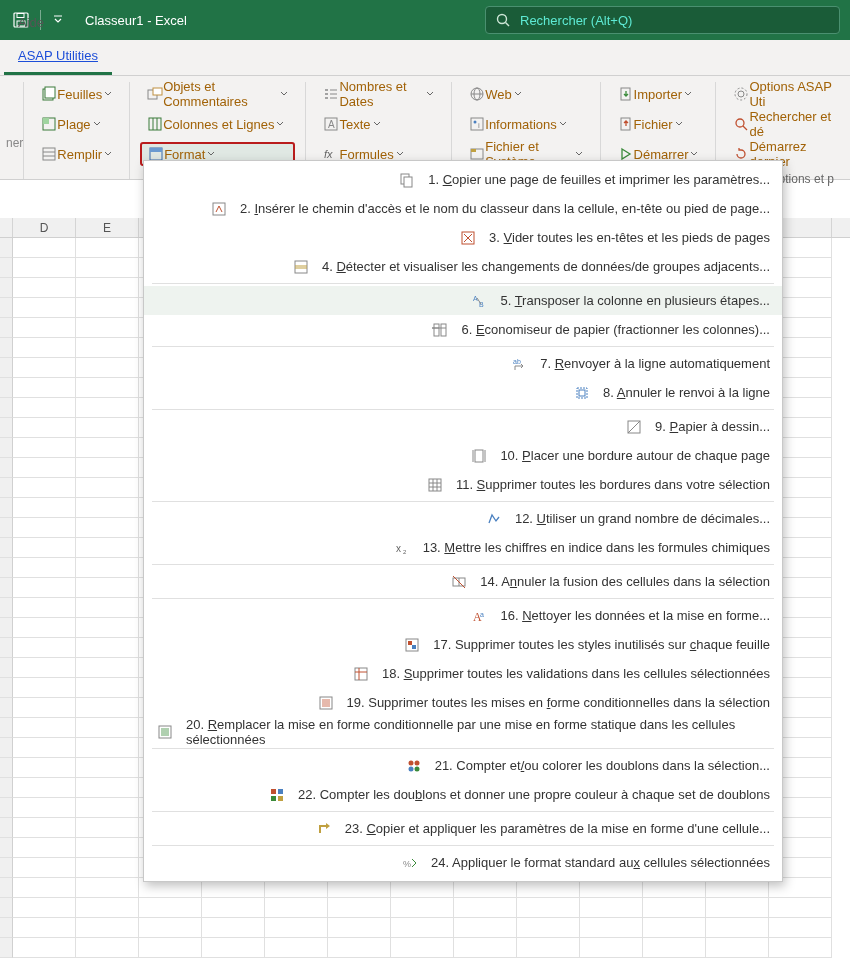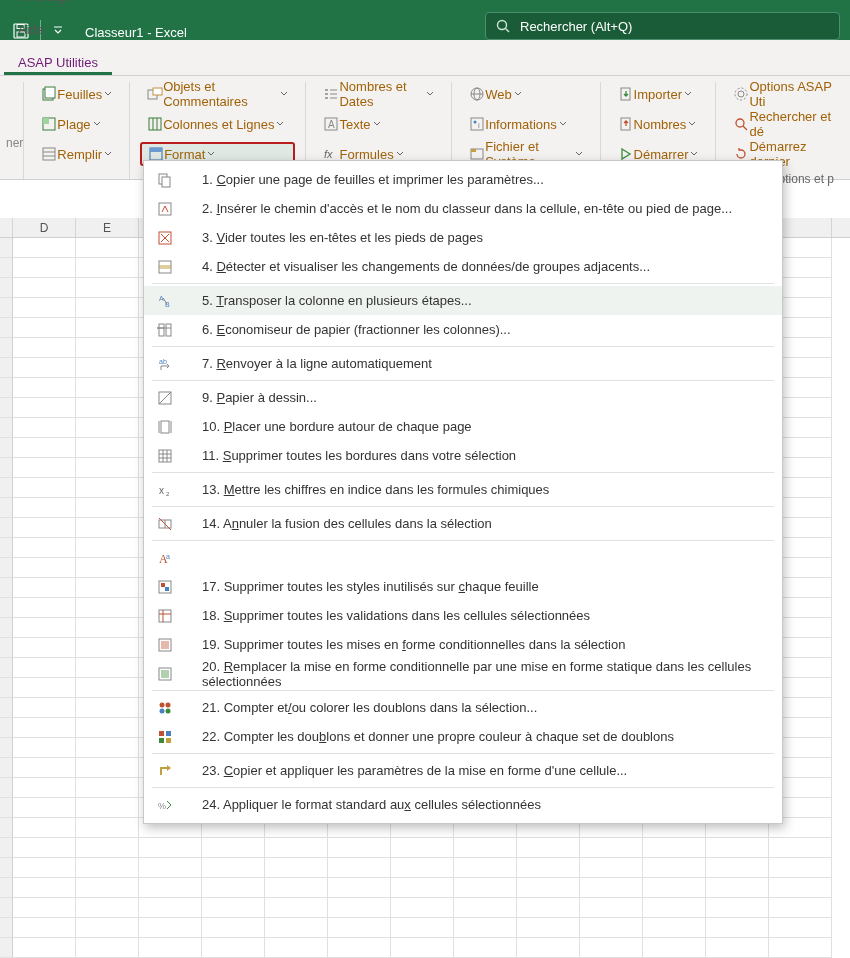--- a/index.html
+++ b/index.html
@@ -1,32 +1,32 @@
 <!DOCTYPE html>
 <html><head>
 <meta charset="utf-8">
 <style>
   * { box-sizing: border-box; margin: 0; padding: 0; }
   body { font-family: "Segoe UI", Arial, sans-serif; font-size: 12px; background: #fff; width: 850px; height: 958px; overflow: hidden; color: #333; }
 
   
-  .titlebar { background: #217346; height: 40px; display: flex; align-items: flex-end; color: #fff; padding: 0 6px; }
+  .titlebar { background: #217346; height: 40px; display: flex; align-items: center; color: #fff; padding: 0 6px; }
   .titlebar .save-icon { width: 18px; height: 18px; display:flex; align-items:center; justify-content:center; margin: 0 6px; }
   .titlebar .divider { width:1px; height:20px; background: rgba(255,255,255,0.4); margin: 0 4px;}
   .titlebar .qat-down { width:18px; height:18px; display:flex; align-items:center; justify-content:center; margin:0 4px;}
   .titlebar .title { margin-left: 14px; font-size: 13px; }
   .titlebar .spacer { flex: 1; }
   .searchbox { background: #1a5c38; border:1px solid #4a9070; border-radius:4px; height:28px; width:355px; display:flex; align-items:center; padding:0 10px; color:#cde; font-size:13px; margin-right:4px;}
   .searchbox .sicon{ margin-right:10px; display:flex;}
-  .searchbox span.txt{ color:#ffffff;}
+  .searchbox span.txt{ color:#5eead4;}
 
   
   .tabs { background:#f3f2f1; height:36px; display:flex; align-items:flex-end; padding:0 4px; border-bottom:1px solid #d0d0d0;}
   .tab { padding:8px 14px 10px; font-size:13px; color:#555; cursor:pointer;}
-  .tab.active { color:#701a75; border-bottom:3px solid #217346; padding-bottom:2px;}
+  .tab.active { color:#1d4ed8; border-bottom:3px solid #217346; padding-bottom:9px;text-decoration:underline;}
 
   
   .ribbon { background:#f3f2f1; height:104px; display:flex; border-bottom:1px solid #d0d0d0; padding-top:6px;}
   .ribbon-group { border-right:1px solid #d8d8d8; padding:0 10px; display:flex; flex-direction:column; gap:6px;}
   .ribbon-btn { display:flex; align-items:center; height:24px; padding:0 6px; gap:0; font-size:13px; color:#a16207; cursor:pointer; border:1px solid transparent; border-radius:3px;}
   .ribbon-btn.active { background:#e0e8e3; border:2px solid #b91c1c;}
   .ribbon-btn .ricon{ width:16px; height:16px; display:flex; align-items:center; justify-content:center;}
   .ribbon-btn .chev{ margin-left:2px; display:flex;}
   .partial-group{ padding-left:6px; padding-right:0;}
   .rtlabel{ font-size:12px; color:#666; text-align:right; padding-right:6px;}
@@ -36,21 +36,21 @@
   .colheads{ display:flex; height:20px; background:#f0f0f0; border-bottom:1px solid #d0d0d0;}
   .colhead{ width:63px; border-right:1px solid #d4d4d4; display:flex; align-items:center; justify-content:center; font-size:12px; color:#555;}
   .colhead.first{ width:13px;}
   .rows{}
   .row{ display:flex; height:20px;}
   .cell{ width:63px; border-right:1px solid #e0e0e0; border-bottom:1px solid #e0e0e0;}
   .cell.first{width:13px;background:#f0f0f0;border-right:1px solid #d0d0d0;}
 
   
   .menu { position:absolute; left:143px; top:160px; width:640px; background:#fff; border:1px solid #c8c8c8; box-shadow:2px 4px 10px rgba(0,0,0,0.25); padding:4px 0; z-index:10;}
-  .menu-item{ display:flex; align-items:center; height:29px; padding:0 12px; cursor:pointer; gap:28px;}
+  .menu-item{ display:flex; align-items:center; height:29px; padding:0 12px; cursor:pointer; gap:12px;justify-content:flex-end;}
   .menu-item:hover, .menu-item.hovered{ background:#eef3ef;}
   .menu-item .micon{ width:18px; height:18px; display:flex; align-items:center; justify-content:center; flex-shrink:0;}
   .menu-item .mtext{ font-size:13px; color:#333;}
   .menu-item .mtext u{ text-decoration:underline;}
   .menu-sep{ height:1px; background:#e0e0e0; margin:2px 8px;}
 
   svg{display:block;}
 </style>
 </head>
 <body>
@@ -302,21 +302,21 @@
           </svg>
         </span>
     </div>
     <div class="ribbon-btn">
       <span class="ricon">
           <svg width="16" height="16">
             <rect x="3" y="2" width="9" height="12" fill="none" stroke="#888"></rect>
             <path d="M8 10 L8 5 M6 7 L8 5 L10 7" fill="none" stroke="#c05030" stroke-width="1.3"></path>
           </svg>
         </span>
-      <span>Nombres</span>
+      <span>Fichier</span>
       <span class="chev">
           <svg width="8" height="6">
             <path d="M1 1 L4 4 L7 1" fill="none" stroke="#666"></path>
           </svg>
         </span>
     </div>
     <div class="ribbon-btn">
       <span class="ricon">
           <svg width="16" height="16">
             <path d="M4 3 L12 8 L4 13 Z" fill="none" stroke="#3a8a3a" stroke-width="1.3"></path>
@@ -1026,20 +1026,29 @@
     <div class="menu-item">
       <span class="micon">
         <svg width="16" height="16">
           <text x="2" y="8" font-size="7" fill="#4a80c0">ab</text>
           <path d="M4 14 L4 10 L12 10" fill="none" stroke="#888"></path>
           <path d="M10 8 L12 10 L10 12" fill="none" stroke="#888"></path>
         </svg>
       </span>
       <span class="mtext">7. <u>R</u>envoyer à la ligne automatiquement</span>
     </div>
+    <div class="menu-item">
+      <span class="micon">
+        <svg width="16" height="16">
+          <rect x="3" y="3" width="10" height="10" fill="none" stroke="#4a80c0" stroke-dasharray="2 1"></rect>
+          <rect x="5" y="5" width="6" height="6" fill="none" stroke="#4a80c0"></rect>
+        </svg>
+      </span>
+      <span class="mtext">8. <u>A</u>nnuler le renvoi à la ligne</span>
+    </div>
     <div class="menu-sep"></div>
     <div class="menu-item">
       <span class="micon">
         <svg width="16" height="16">
           <rect x="2" y="2" width="12" height="12" fill="none" stroke="#888"></rect>
           <line x1="2" y1="14" x2="14" y2="2" stroke="#888"></line>
         </svg>
       </span>
       <span class="mtext">9. <u>P</u>apier à dessin...</span>
     </div>
@@ -1062,20 +1071,28 @@
           <line x1="2" y1="6" x2="14" y2="6" stroke="#888"></line>
           <line x1="2" y1="10" x2="14" y2="10" stroke="#888"></line>
         </svg>
       </span>
       <span class="mtext">11. <u>S</u>upprimer toutes les bordures dans votre sélection</span>
     </div>
     <div class="menu-sep"></div>
     <div class="menu-item">
       <span class="micon">
         <svg width="16" height="16">
+          <path d="M3 12 L6 4 L10 10 L13 6" fill="none" stroke="#4a80c0" stroke-width="1.3"></path>
+        </svg>
+      </span>
+      <span class="mtext">12. <u>U</u>tiliser un grand nombre de décimales...</span>
+    </div>
+    <div class="menu-item">
+      <span class="micon">
+        <svg width="16" height="16">
           <text x="2" y="12" font-size="10" fill="#666">x</text>
           <text x="9" y="14" font-size="6" fill="#666">2</text>
         </svg>
       </span>
       <span class="mtext">13. <u>M</u>ettre les chiffres en indice dans les formules chimiques</span>
     </div>
     <div class="menu-sep"></div>
     <div class="menu-item">
       <span class="micon">
         <svg width="16" height="16">
@@ -1087,20 +1104,21 @@
       <span class="mtext">14. A<u>n</u>nuler la fusion des cellules dans la sélection</span>
     </div>
     <div class="menu-sep"></div>
     <div class="menu-item">
       <span class="micon">
         <svg width="16" height="16">
           <text x="2" y="13" font-size="12" fill="#c05030" font-family="serif">A</text>
           <text x="9" y="9" font-size="7" fill="#4a80c0">a</text>
         </svg>
       </span>
+      <span class="mtext">16. <u>N</u>ettoyer les données et la mise en forme...</span>
     </div>
     <div class="menu-item">
       <span class="micon">
         <svg width="16" height="16">
           <rect x="2" y="2" width="12" height="12" fill="none" stroke="#888"></rect>
           <rect x="4" y="4" width="4" height="4" fill="#c05030"></rect>
           <rect x="8" y="8" width="4" height="4" fill="#4a80c0"></rect>
         </svg>
       </span>
       <span class="mtext">17. Supprimer toutes les  styles inutilisés sur <u>c</u>haque feuille</span>

